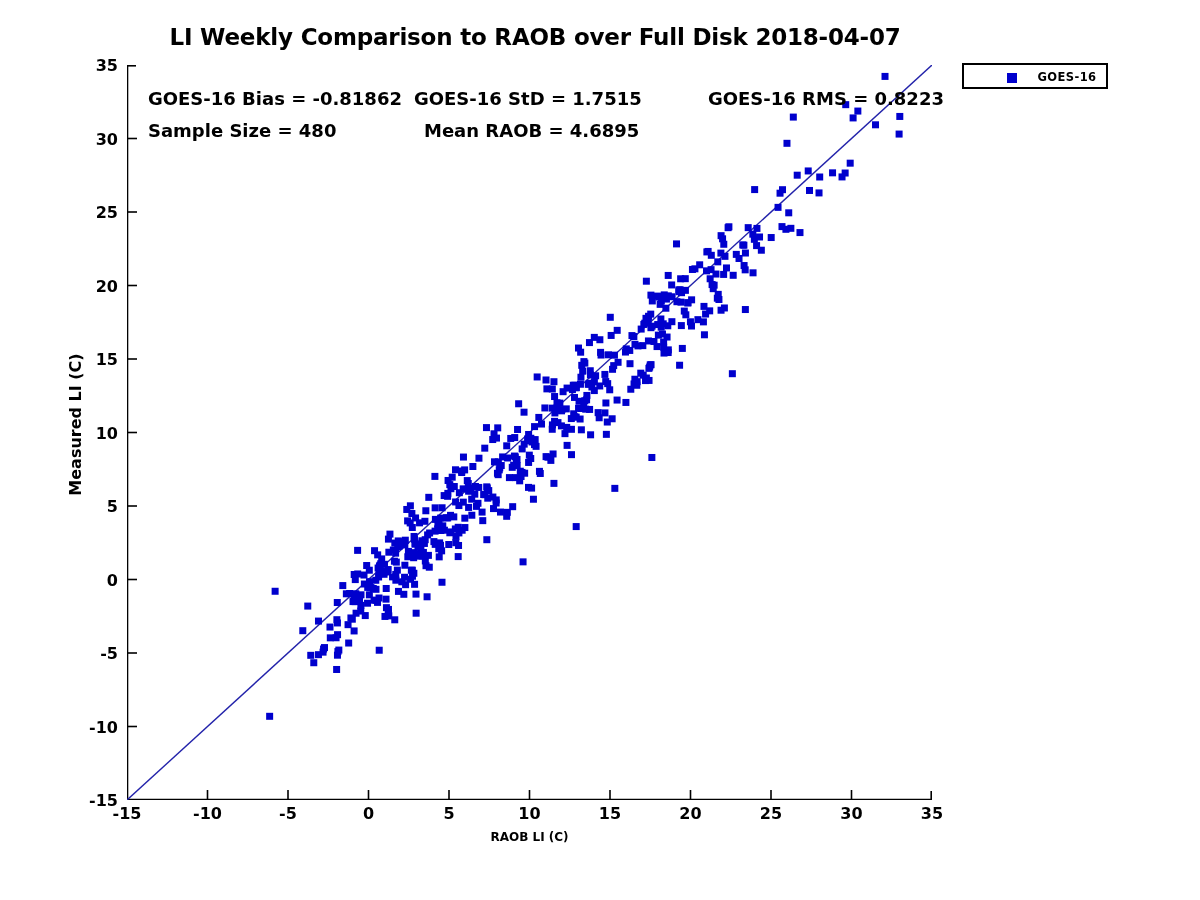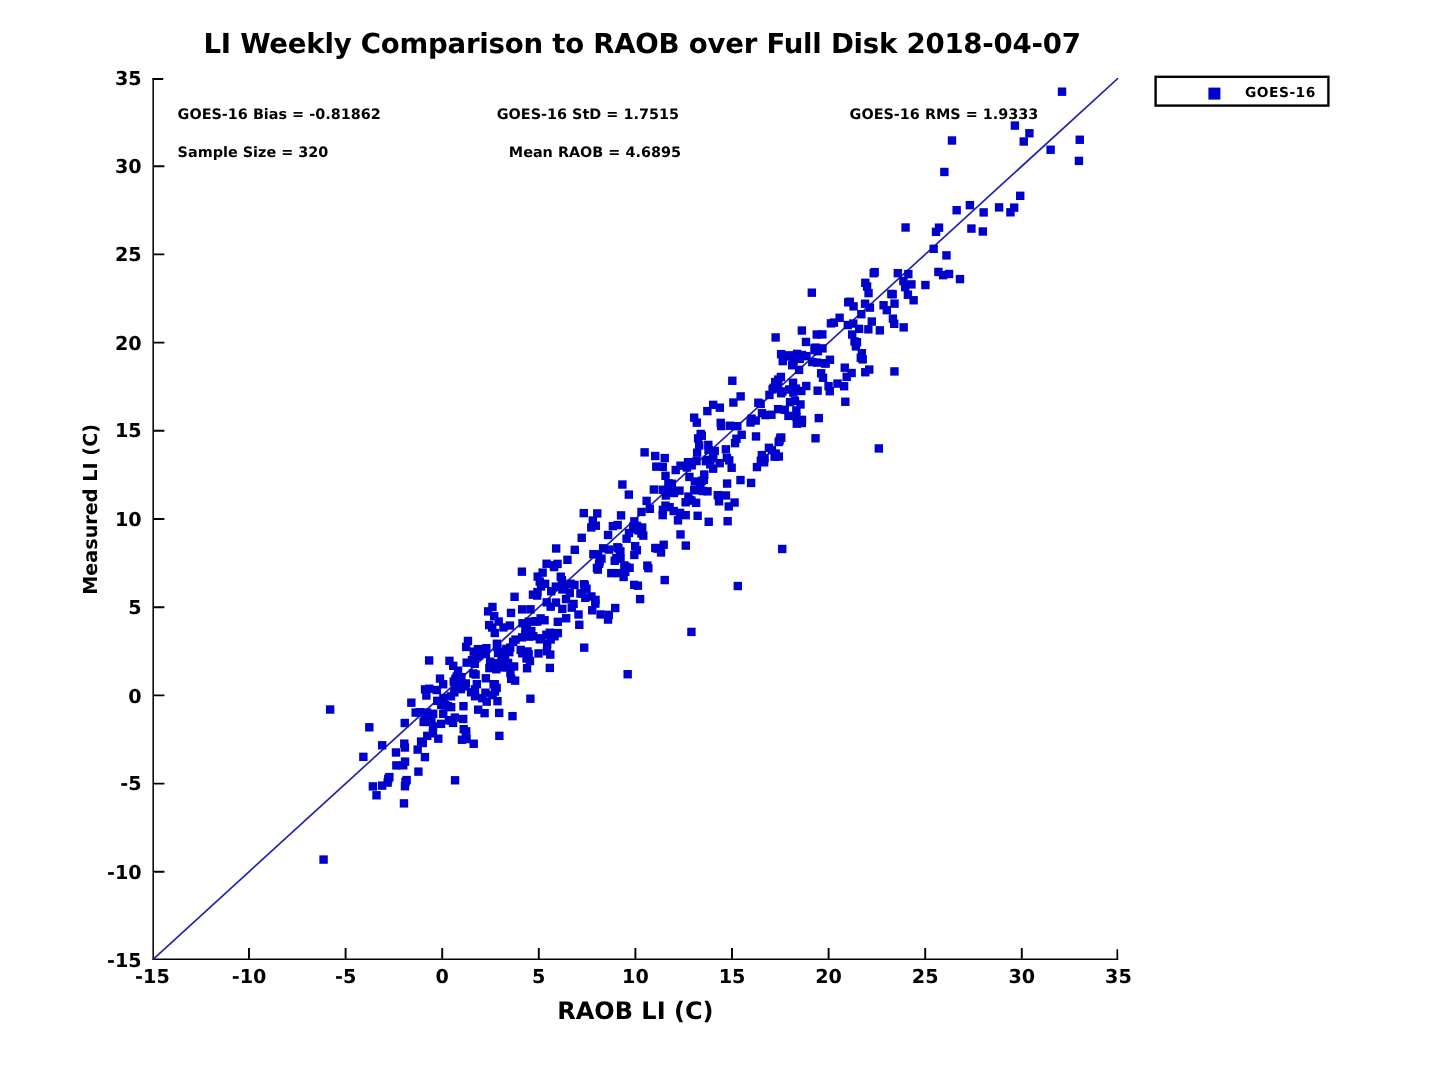--- a/index.html
+++ b/index.html
@@ -48,21 +48,21 @@
   }
   #plot-svg { display: block; }
 
   
   #x-axis-title {
     position: absolute;
     left: 127px;
     top: 830px;
     width: 805px;
     text-align: center;
-    font-size: 20px;
+    font-size: 12px;
     font-weight: bold;
     white-space: nowrap;
   }
   #y-axis-title {
     position: absolute;
     left: -25px;
     top: 415px;
     width: 200px;
     text-align: center;
     font-size: 16px;
@@ -102,21 +102,21 @@
     position: absolute;
     left: 0;
     top: 0;
     width: 1200px;
     height: 900px;
   }
 
   
   .stat-text {
     position: absolute;
-    font-size: 12px;
+    font-size: 18px;
     font-weight: bold;
     white-space: nowrap;
   }
 
   
   #legend {
     position: absolute;
     left: 962px;
     top: 63px;
     width: 146px;
@@ -782,22 +782,22 @@
       <div class="tick-label-x" style="left: 851.5px;">30</div>
       <div class="tick-label-x" style="left: 932px;">35</div>
     </div>
 
   <div id="x-axis-title">RAOB LI (C)</div>
   <div id="y-axis-title">Measured LI (C)</div>
 
   <div id="annotations-layer">
       <div class="stat-text" style="left: 148px; top: 88px;">GOES-16 Bias = -0.81862</div>
       <div class="stat-text" style="left: 414px; top: 88px;">GOES-16 StD = 1.7515</div>
-      <div class="stat-text" style="left: 708px; top: 88px;">GOES-16 RMS = 1.9333</div>
-      <div class="stat-text" style="left: 148px; top: 120px;">Sample Size = 320</div>
+      <div class="stat-text" style="left: 708px; top: 88px;">GOES-16 RMS = 0.8223</div>
+      <div class="stat-text" style="left: 148px; top: 120px;">Sample Size = 480</div>
       <div class="stat-text" style="left: 424px; top: 120px;">Mean RAOB = 4.6895</div>
     </div>
 
   <div id="legend">
     <div id="legend-marker"></div>
     <div id="legend-label">GOES-16</div>
   </div>
 
 </div>
 

